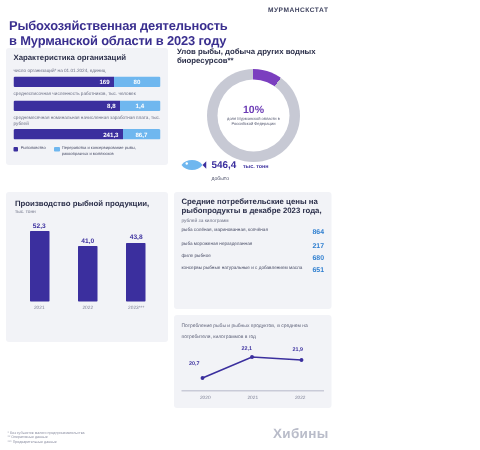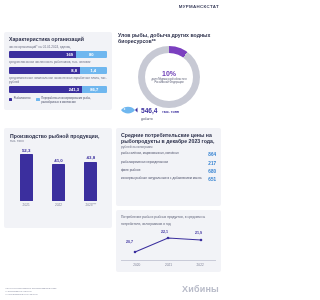--- a/index.html
+++ b/index.html
@@ -116,20 +116,21 @@
     position:absolute;right:6px;bottom:6px;
     font-size:9px;font-weight:bold;color:#b9bcc9;letter-spacing:.2px;
   }
 </style>
 </head>
 <body>
 
 <div class="page">
 
   <div class="brand">МУРМАНСКСТАТ</div>
+  <div class="title">Рыбохозяйственная деятельность в Мурманской области в 2023 году</div>
 
   <div class="card" id="orgCard">
     <div class="inner">
       <div class="card-title">Характеристика организаций</div>
 
       <div class="metric">
         <div class="metric-label">число организаций* на 01.01.2024, единиц</div>
         <div class="bar-row">
           <div class="bar-a" style="width:68%">
             <span class="bar-val">169</span>

